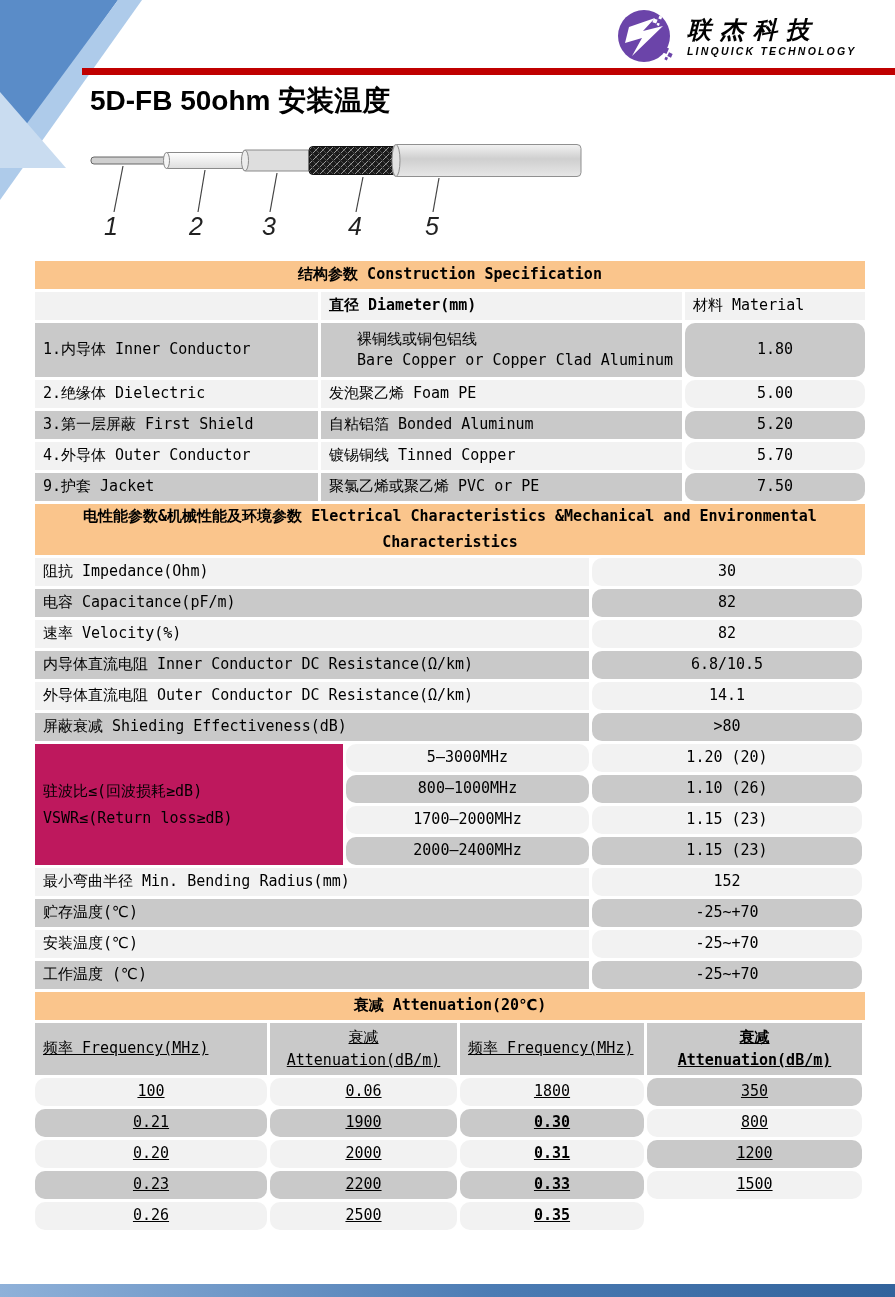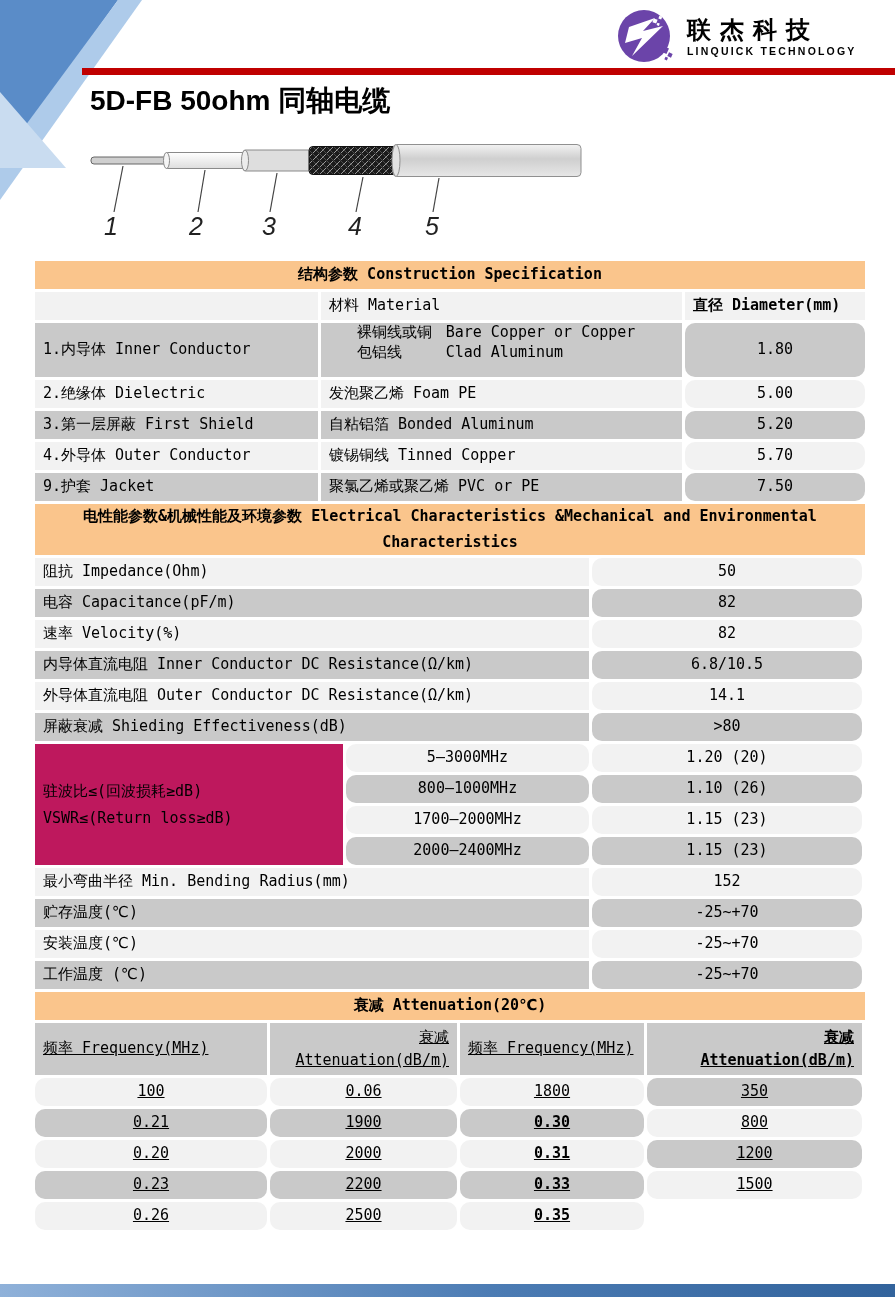--- a/index.html
+++ b/index.html
@@ -9,21 +9,21 @@
   
   .d1{position:absolute;top:0;left:0;width:160px;height:170px;background:#5a8cc8;
       clip-path:polygon(0 0,118px 0,0 165px);}
   .d2{position:absolute;top:0;left:0;width:170px;height:205px;background:#aecbea;
       clip-path:polygon(118px 0,142px 0,0 200px,0 160px);}
   .d3{position:absolute;top:0;left:0;width:80px;height:168px;background:#c9dcf0;
       clip-path:polygon(0 92px,66px 168px,0 168px);}
 
   
   .logo-area{position:absolute;top:5px;left:615px;display:flex;align-items:center;gap:10px;}
-  .logo-text{display:flex;flex-direction:column;justify-content:flex-start;}
+  .logo-text{display:flex;flex-direction:column;justify-content:flex-start;font-style:italic;}
   .logo-cn{font-family:"Liberation Sans",sans-serif;font-weight:bold;font-size:24px;
            letter-spacing:9px;line-height:1.25;white-space:nowrap;}
   .logo-en{font-family:"Liberation Sans",sans-serif;font-weight:bold;font-size:10.5px;
            letter-spacing:2.2px;white-space:nowrap;}
   .red-rule{position:absolute;top:68px;left:82px;width:813px;height:7px;background:#c00000;}
 
   .title{position:absolute;top:82px;left:90px;margin:0;
          font-family:"Liberation Sans",sans-serif;font-weight:bold;font-size:28px;}
 
   .cable-svg{position:absolute;top:136px;left:85px;}
@@ -37,26 +37,26 @@
   .cgrid{grid-template-columns:283px 361px 180px;}
   .egrid{grid-template-columns:308px 243px 270px;}
   .agrid{grid-template-columns:232px 187px 184px 215px;text-decoration:underline;}
   .cell{display:flex;align-items:center;min-height:28px;padding:0 8px;font-size:15px;line-height:1.3;}
   .c{justify-content:center;padding:0 2px;text-align:center;border-radius:10px;}
   .g{background:#c9c9c9;}
   .l{background:#f2f2f2;}
   .bold{font-weight:bold;}
   .span2{grid-column:1 / span 2;text-align:center;}
   .col3{grid-column:3;}
-  .two-line{flex-direction:row;align-items:flex-start;justify-content:center;gap:2px;padding-left:36px;}
+  .two-line{flex-direction:column;align-items:flex-start;justify-content:center;gap:2px;padding-left:36px;}
   .tall{min-height:54px;}
   .vlabel{grid-row:span 4;display:flex;flex-direction:column;justify-content:center;
           gap:8px;padding:0 8px;font-size:15px;background:#be185d;}
   .ahead{min-height:52px;}
-  .ahead2{flex-direction:column;align-items:flex-end;justify-content:center;gap:3px;}
+  .ahead2{flex-direction:column;align-items:center;justify-content:center;gap:3px;}
 
   .footer-bar{position:absolute;left:0;bottom:0;width:895px;height:13px;
               background:linear-gradient(90deg,#8fb1d9,#4c7cb4 55%,#32639c);}
 </style>
 </head>
 <body>
 
 <div class="page">
 
   <div class="d1"></div>
@@ -75,21 +75,21 @@
       <rect x="50" y="52" width="2.8" height="2.8" fill="#6b44a9" transform="rotate(25 51 53)"></rect>
     </svg>
     <div class="logo-text">
       <span class="logo-cn">联杰科技</span>
       <span class="logo-en">LINQUICK TECHNOLOGY</span>
     </div>
   </div>
 
   <div class="red-rule"></div>
 
-  <h1 class="title">5D-FB 50ohm  同轴电缆</h1>
+  <h1 class="title">5D-FB 50ohm  安装温度</h1>
 
   <svg class="cable-svg" width="505" height="110" viewBox="0 0 505 110">
     <defs>
       <pattern id="braid" width="7" height="7" patternUnits="userSpaceOnUse">
         <rect width="7" height="7" fill="#1b1b1b"></rect>
         <path d="M0 7 L7 0" stroke="#9a9a9a" stroke-width="1"></path>
         <path d="M0 0 L7 7" stroke="#4a4a4a" stroke-width="1"></path>
       </pattern>
       <linearGradient id="jg" x1="0" y1="0" x2="0" y2="1">
         <stop offset="0%" stop-color="#f2f2f2"></stop>
@@ -124,22 +124,22 @@
     <text x="347" y="99" font-family="Liberation Sans, sans-serif" font-style="italic" font-size="25" fill="#222" text-anchor="middle">5</text>
   </svg>
 
   <div class="content">
 
     <div class="sec-bar">
       <span>结构参数 Construction Specification</span>
     </div>
     <div class="grid cgrid">
       <div class="cell l"></div>
+      <div class="cell l bold">直径 Diameter(mm)</div>
       <div class="cell l">材料 Material</div>
-      <div class="cell l bold">直径 Diameter(mm)</div>
 
       <div class="cell g tall">1.内导体 Inner Conductor</div>
       <div class="cell g tall two-line">
         <span>裸铜线或铜包铝线</span>
         <span>Bare Copper or Copper Clad Aluminum</span>
       </div>
       <div class="cell g tall c">1.80</div>
 
       <div class="cell l">2.绝缘体 Dielectric</div>
       <div class="cell l">发泡聚乙烯 Foam PE</div>
@@ -157,21 +157,21 @@
       <div class="cell g">聚氯乙烯或聚乙烯 PVC or PE</div>
       <div class="cell g c">7.50</div>
     </div>
 
     <div class="sec-bar">
       <span>电性能参数&amp;机械性能及环境参数 Electrical Characteristics &amp;Mechanical and Environmental</span>
       <span>Characteristics</span>
     </div>
     <div class="grid egrid">
       <div class="cell l span2">阻抗 Impedance(Ohm)</div>
-      <div class="cell l c col3">50</div>
+      <div class="cell l c col3">30</div>
 
       <div class="cell g span2">电容 Capacitance(pF/m)</div>
       <div class="cell g c col3">82</div>
 
       <div class="cell l span2">速率 Velocity(%)</div>
       <div class="cell l c col3">82</div>
 
       <div class="cell g span2">内导体直流电阻 Inner Conductor DC Resistance(Ω/km)</div>
       <div class="cell g c col3">6.8/10.5</div>
 

